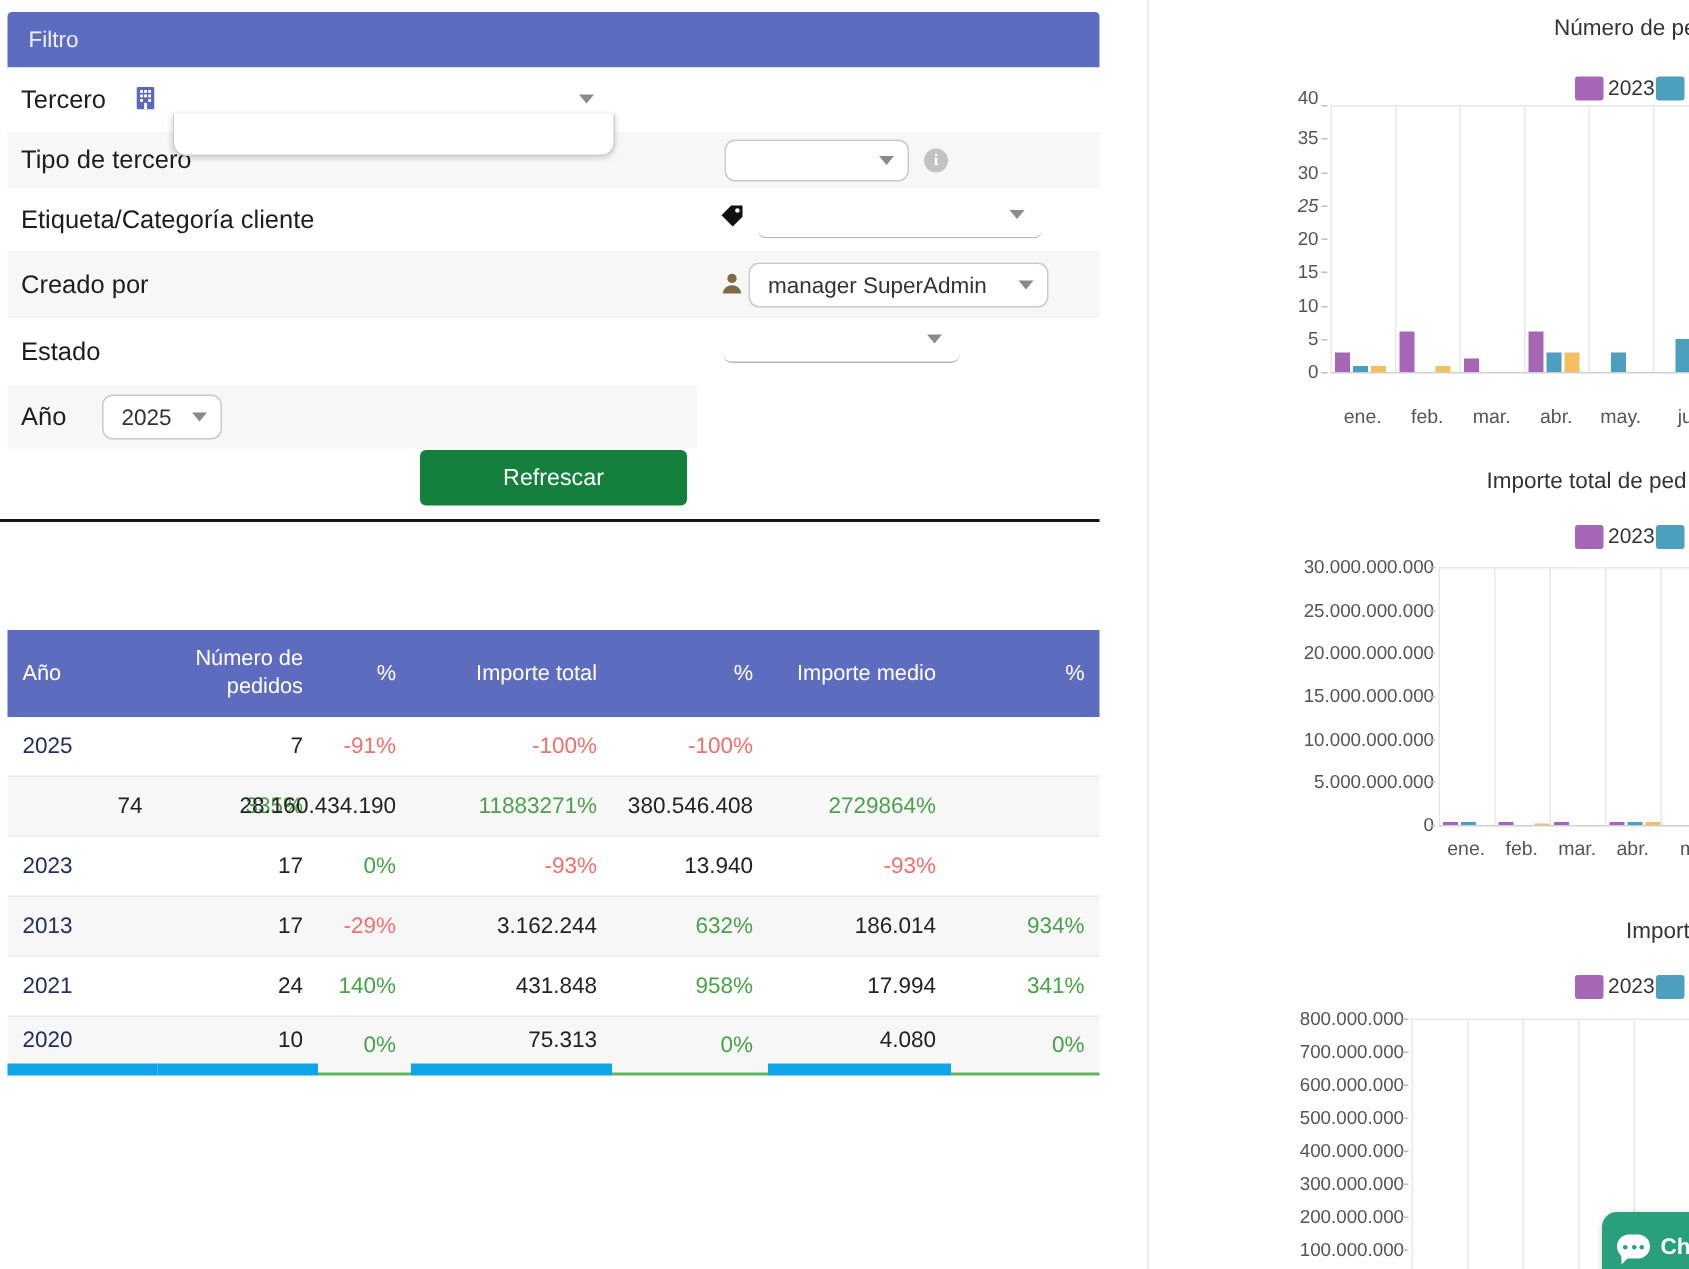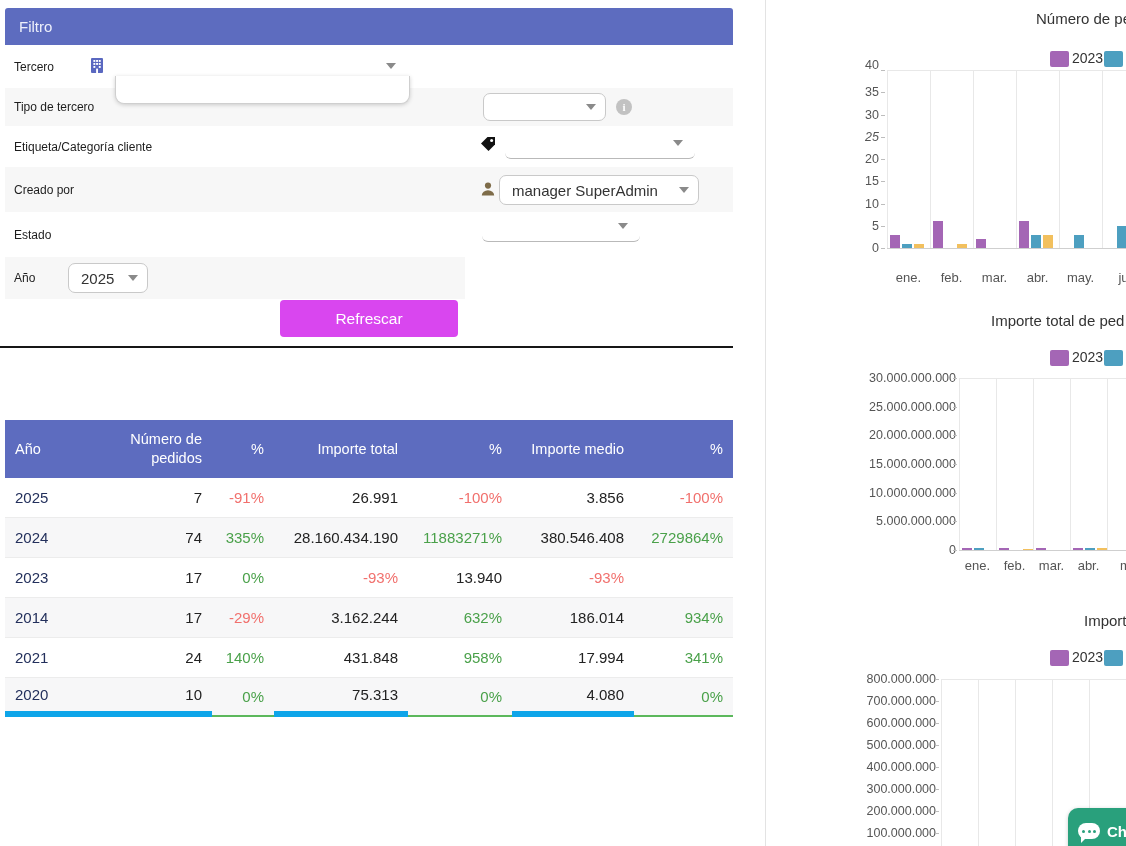--- a/index.html
+++ b/index.html
@@ -3,59 +3,59 @@
 <meta charset="utf-8">
 <style>
   html,body{margin:0;padding:0;background:#fff;}
   .screen{position:relative;width:1126px;height:846px;background:#fff;overflow:hidden;
     font-family:"Liberation Sans","DejaVu Sans",sans-serif;color:#222;}
   
   .filtro-bar{position:absolute;left:5px;top:8px;width:728px;height:37px;background:#5d6cbf;
     color:#eef0fb;font-size:15px;display:flex;align-items:center;padding-left:14px;box-sizing:border-box;
     border-radius:3px 3px 0 0;}
   .frow{position:absolute;left:5px;width:728px;box-sizing:border-box;}
-  .frow .flabel{position:absolute;left:9px;top:50%;transform:translateY(-50%);font-size:12px;color:#1d1d1d;}
+  .frow .flabel{position:absolute;left:9px;top:50%;transform:translateY(-50%);font-size:17px;color:#1d1d1d;}
   .r-tercero{top:45px;height:43px;background:#fff;}
   .r-tipo{top:88px;height:38px;background:#f7f7f7;}
   .r-etiqueta{top:126px;height:41px;background:#fff;}
   .r-creado{top:167px;height:45px;background:#f7f7f7;}
   .r-estado{top:212px;height:45px;background:#fff;}
   .r-anio{top:257px;height:42px;background:#f7f7f7;width:460px;}
   .caret{width:0;height:0;border-left:5px solid transparent;border-right:5px solid transparent;
     border-top:6px solid #8a8a8a;display:inline-block;}
   .combobox-underline{position:absolute;border-bottom:1px solid #b9b9b9;border-radius:0 0 6px 6px;}
   .combobox-underline .caret{position:absolute;right:12px;top:8px;}
   .select-box{position:absolute;background:#fff;border:1px solid #c9c9c9;border-radius:7px;
     display:flex;align-items:center;font-size:15px;color:#333;box-sizing:border-box;padding:0 26px 0 12px;}
   .select-box .caret{position:absolute;right:9px;top:50%;margin-top:-3px;}
   .sel2-open{position:absolute;left:110px;top:31px;width:293px;height:27px;background:#fff;
     border:1px solid #cfcfcf;border-top:none;border-radius:0 0 9px 9px;box-shadow:0 1px 4px rgba(0,0,0,.18);z-index:6;}
   .tercero-caret{position:absolute;left:381px;top:18px;}
   .icon{position:absolute;display:inline-block;}
   .info-icon{position:absolute;left:611px;top:11px;width:16px;height:16px;border-radius:50%;
     background:#c2c2c2;color:#fff;font-size:11px;font-weight:bold;display:flex;align-items:center;
     justify-content:center;font-family:"Liberation Serif",serif;}
-  .refresh-btn{position:absolute;left:280px;top:300px;width:178px;height:37px;background:#d946ef;
+  .refresh-btn{position:absolute;left:280px;top:300px;width:178px;height:37px;background:#15803d;
     color:#fff;border:none;border-radius:4px;font-size:15.5px;font-family:inherit;cursor:pointer;}
   .hline{position:absolute;left:0;top:346px;width:733px;height:2px;background:#161616;}
   
   .stats-table{position:absolute;left:5px;top:420px;width:728px;font-size:15px;}
   .trow{display:grid;grid-template-columns:100px 107px 62px 134px 104px 122px 99px;}
   .thead{background:#5d6cbf;color:#fff;font-size:14.5px;height:58px;}
   .thead .cell{display:flex;align-items:center;justify-content:flex-end;text-align:right;
     padding-right:10px;line-height:19px;box-sizing:border-box;}
   .thead .cell.left{justify-content:flex-start;text-align:left;padding-left:10px;padding-right:0;}
   .tbody-row{height:39px;background:#fff;border-bottom:1px solid #ececec;}
   .tbody-row.even{background:#f7f7f8;}
   .tbody-row .cell{display:flex;align-items:center;justify-content:flex-end;padding-right:10px;box-sizing:border-box;color:#222;}
   .tbody-row .cell.year{justify-content:flex-start;padding-left:10px;padding-right:0;color:#23305c;}
   .cell.pct.pos{color:#4aa14a;}
   .cell.pct.neg{color:#f1706d;}
   .tbody-row.last{border-bottom:none;}
-  .tbody-row.last .cell{border-bottom:6px solid #0ea5e9;}
+  .tbody-row.last .cell{border-bottom:8px solid #0ea5e9;}
   .tbody-row.last .cell.pct{border-bottom:2px solid #5cb85c;}
   
   .rpanel{position:absolute;left:765px;top:0;width:361px;height:846px;border-left:1px solid #e3e3e3;
     overflow:hidden;background:#fff;}
   .ch-title{position:absolute;font-size:15px;color:#333;white-space:nowrap;}
   .leg-swatch{position:absolute;width:19px;height:16px;border-radius:2px;}
   .leg-label{position:absolute;font-size:14px;color:#333;}
   .ylab{position:absolute;width:150px;text-align:right;font-size:12.5px;color:#555;white-space:nowrap;}
   .vgrid{position:absolute;width:1px;background:#e8e8e8;}
   .hgrid{position:absolute;height:1px;background:#e8e8e8;}
@@ -164,44 +164,41 @@
         <div class="cell">%</div>
         <div class="cell">Importe total</div>
         <div class="cell">%</div>
         <div class="cell">Importe medio</div>
         <div class="cell">%</div>
       </div>
       <div class="trow tbody-row">
         <div class="cell year">2025</div>
         <div class="cell">7</div>
         <div class="cell pct neg">-91%</div>
-        <div class="cell">26.991</div>
         <div class="cell pct neg">-100%</div>
-        <div class="cell">3.856</div>
         <div class="cell pct neg">-100%</div>
       </div>
       <div class="trow tbody-row even">
-        <div class="cell year">2024</div>
         <div class="cell">74</div>
         <div class="cell pct pos">335%</div>
         <div class="cell">28.160.434.190</div>
         <div class="cell pct pos">11883271%</div>
         <div class="cell">380.546.408</div>
         <div class="cell pct pos">2729864%</div>
       </div>
       <div class="trow tbody-row">
         <div class="cell year">2023</div>
         <div class="cell">17</div>
         <div class="cell pct pos">0%</div>
         <div class="cell pct neg">-93%</div>
         <div class="cell">13.940</div>
         <div class="cell pct neg">-93%</div>
       </div>
       <div class="trow tbody-row even">
-        <div class="cell year">2014</div>
+        <div class="cell year">2013</div>
         <div class="cell">17</div>
         <div class="cell pct neg">-29%</div>
         <div class="cell">3.162.244</div>
         <div class="cell pct pos">632%</div>
         <div class="cell">186.014</div>
         <div class="cell pct pos">934%</div>
       </div>
       <div class="trow tbody-row">
         <div class="cell year">2021</div>
         <div class="cell">24</div>

